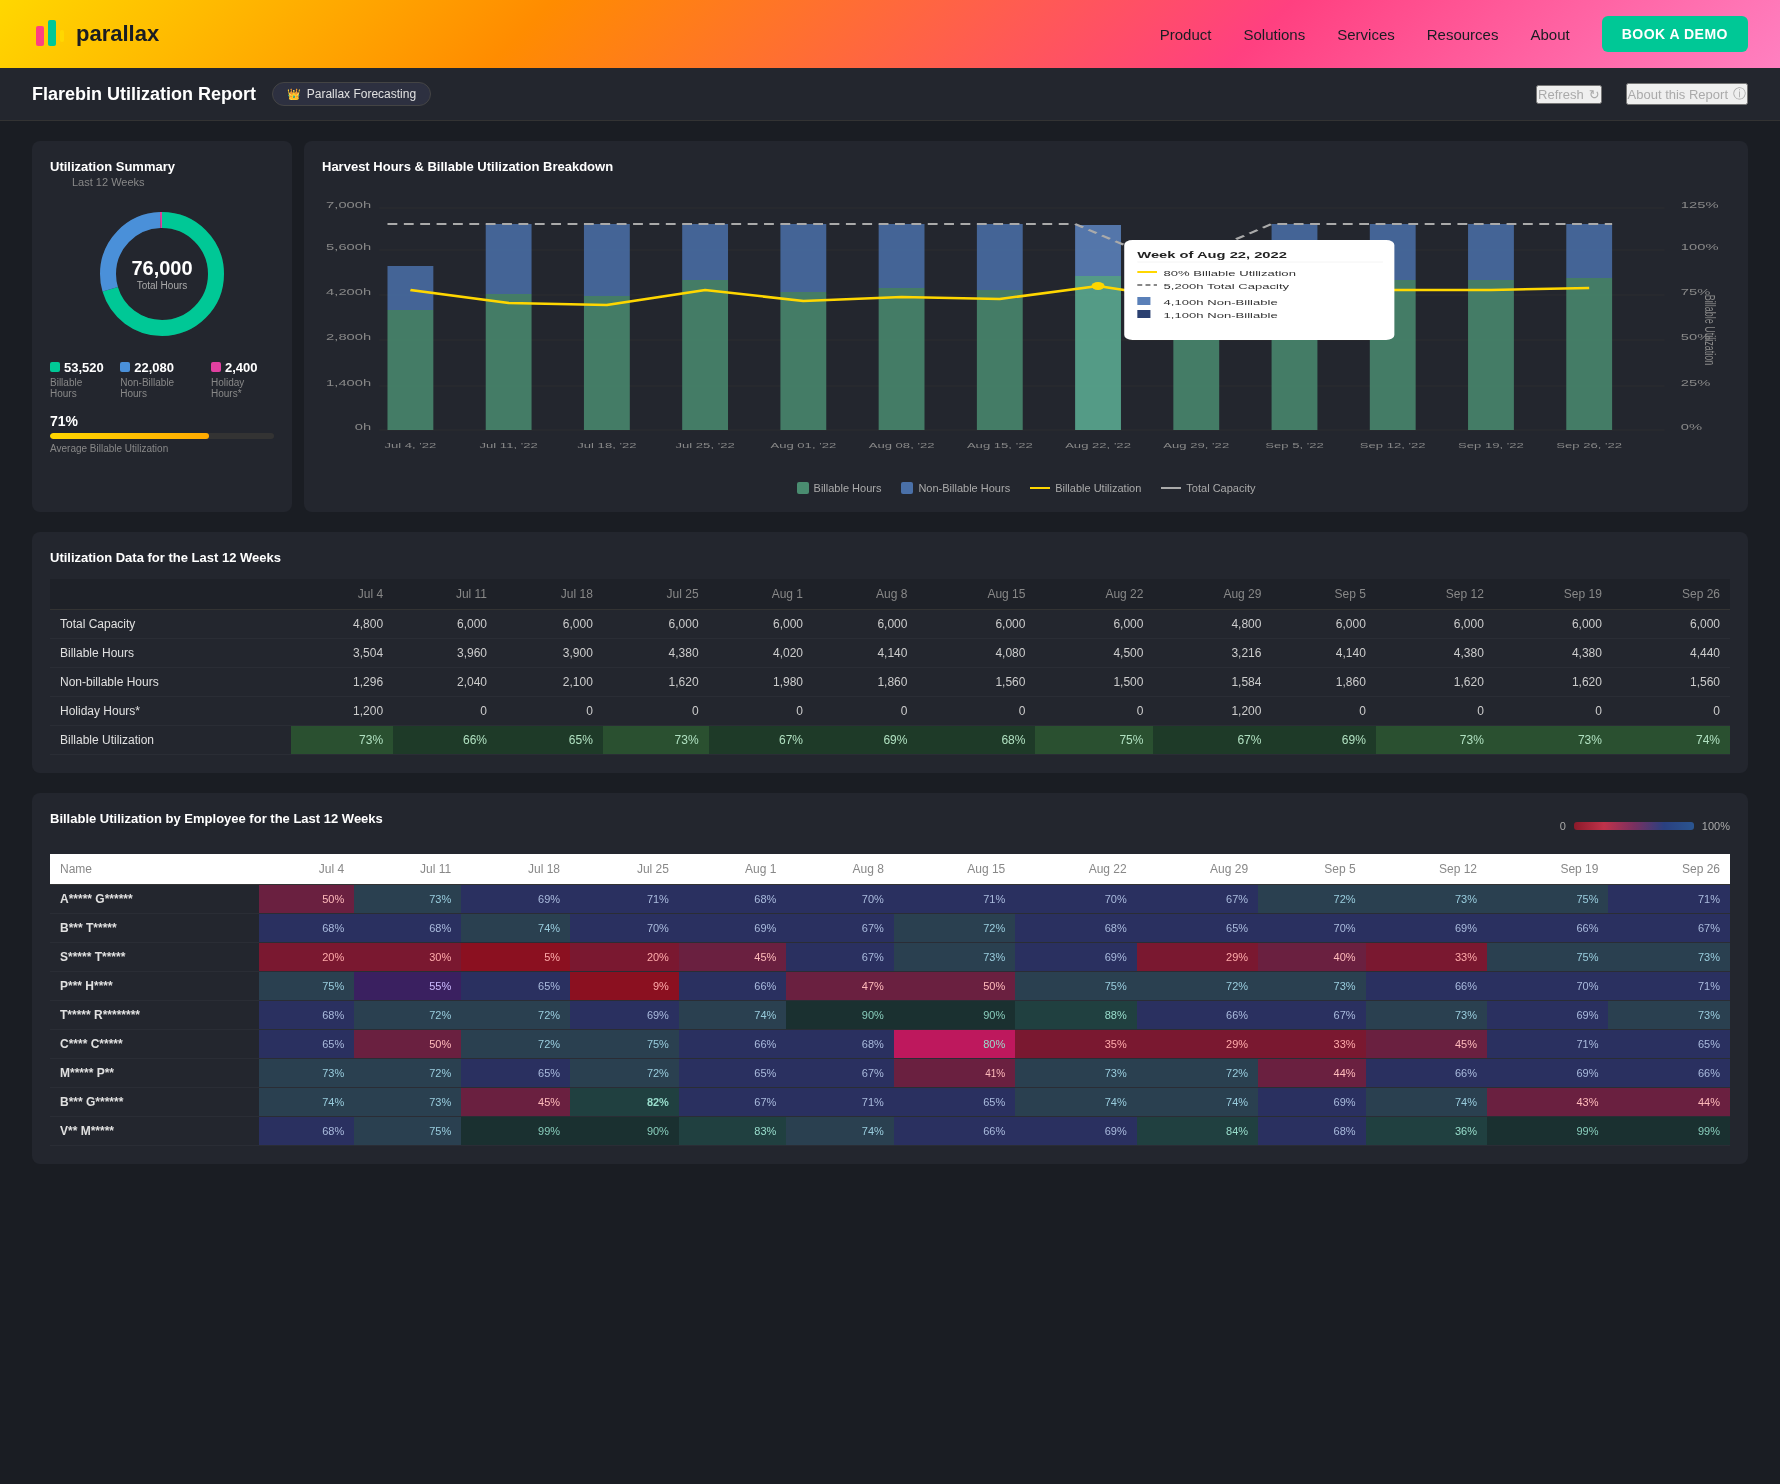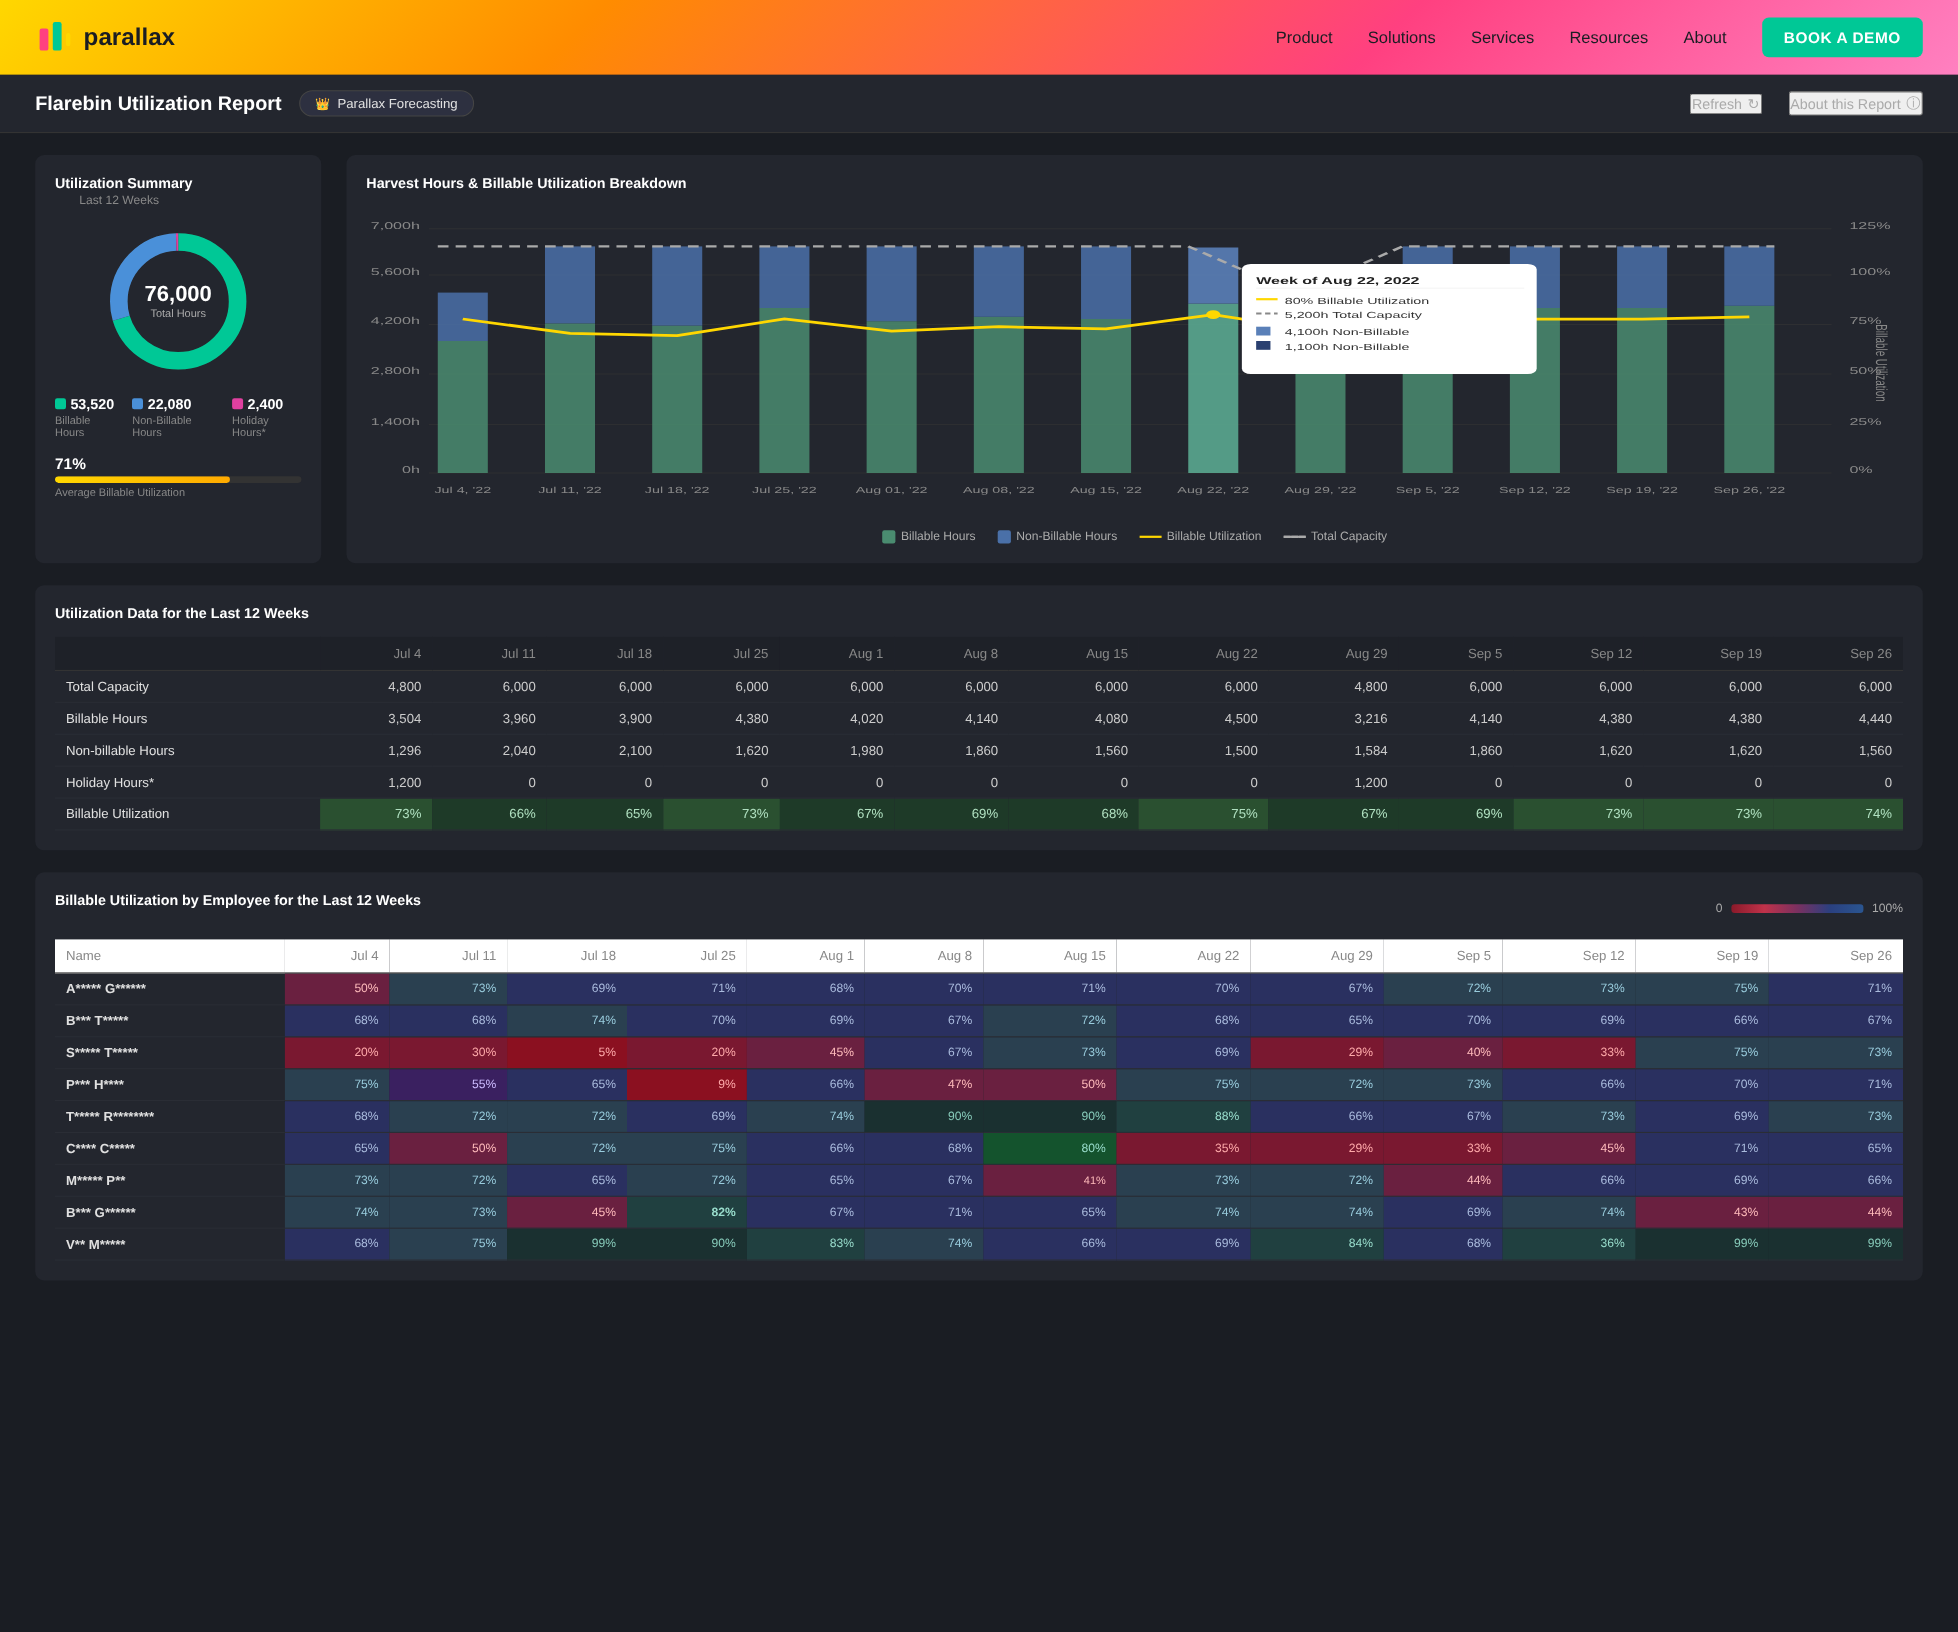--- a/index.html
+++ b/index.html
@@ -20,21 +20,21 @@
     .badge { background: #2d3040; border: 1px solid #444; border-radius: 20px; padding: 4px 14px; font-size: 12px; color: #e0e0e0; display: flex; align-items: center; gap: 6px; }
     .badge-icon { color: #ffd700; font-size: 11px; }
     .header-right { margin-left: auto; display: flex; align-items: center; gap: 24px; }
     .refresh-btn { color: #aaa; cursor: pointer; font-size: 13px; display: flex; align-items: center; gap: 5px; }
     .about-btn { color: #aaa; cursor: pointer; font-size: 13px; display: flex; align-items: center; gap: 5px; }
 
     
     .main { padding: 20px 32px; display: flex; flex-direction: column; gap: 20px; }
 
     
-    .top-row { display: flex; gap: 23px; }
+    .top-row { display: flex; gap: 12px; }
 
     
     .util-card { background: #23262e; border-radius: 8px; padding: 18px; width: 260px; min-width: 260px; }
     .card-title { font-size: 13px; font-weight: 600; color: #fff; margin-bottom: 2px; }
     .card-subtitle { font-size: 11px; color: #888; margin-bottom: 16px; margin-left: 22px; }
 
     .donut-container { display: flex; justify-content: center; margin-bottom: 16px; position: relative; }
     .donut-svg { width: 140px; height: 140px; }
     .donut-center { position: absolute; top: 50%; left: 50%; transform: translate(-50%, -50%); text-align: center; }
     .donut-number { font-size: 20px; font-weight: 700; color: #fff; }
@@ -540,21 +540,21 @@
             <td style="background: rgb(42, 64, 80); color: rgb(153, 204, 221); font-weight: 500; font-size: 11px;">73%</td>
           </tr>
           <tr>
             <td>C**** C*****</td>
             <td style="background: rgb(42, 48, 96); color: rgb(170, 187, 221); font-weight: 500; font-size: 11px;">65%</td>
             <td style="background: rgb(106, 32, 64); color: rgb(255, 187, 187); font-weight: 500; font-size: 11px;">50%</td>
             <td style="background: rgb(42, 64, 80); color: rgb(153, 204, 221); font-weight: 500; font-size: 11px;">72%</td>
             <td style="background: rgb(42, 64, 80); color: rgb(153, 204, 221); font-weight: 500; font-size: 11px;">75%</td>
             <td style="background: rgb(42, 48, 96); color: rgb(170, 187, 221); font-weight: 500; font-size: 11px;">66%</td>
             <td style="background: rgb(42, 48, 96); color: rgb(170, 187, 221); font-weight: 500; font-size: 11px;">68%</td>
-            <td style="background: #14532d; color: rgb(153, 221, 204); font-weight: 500; font-size: 11px;">80%</td>
+            <td style="background: #be185d; color: rgb(153, 221, 204); font-weight: 500; font-size: 11px;">80%</td>
             <td style="background: rgb(122, 24, 48); color: rgb(255, 170, 170); font-weight: 500; font-size: 11px;">35%</td>
             <td style="background: rgb(122, 24, 48); color: rgb(255, 170, 170); font-weight: 500; font-size: 11px;">29%</td>
             <td style="background: rgb(122, 24, 48); color: rgb(255, 170, 170); font-weight: 500; font-size: 11px;">33%</td>
             <td style="background: rgb(106, 32, 64); color: rgb(255, 187, 187); font-weight: 500; font-size: 11px;">45%</td>
             <td style="background: rgb(42, 48, 96); color: rgb(170, 187, 221); font-weight: 500; font-size: 11px;">71%</td>
             <td style="background: rgb(42, 48, 96); color: rgb(170, 187, 221); font-weight: 500; font-size: 11px;">65%</td>
           </tr>
           <tr>
             <td>M***** P**</td>
             <td style="background: rgb(42, 64, 80); color: rgb(153, 204, 221); font-weight: 500; font-size: 11px;">73%</td>

